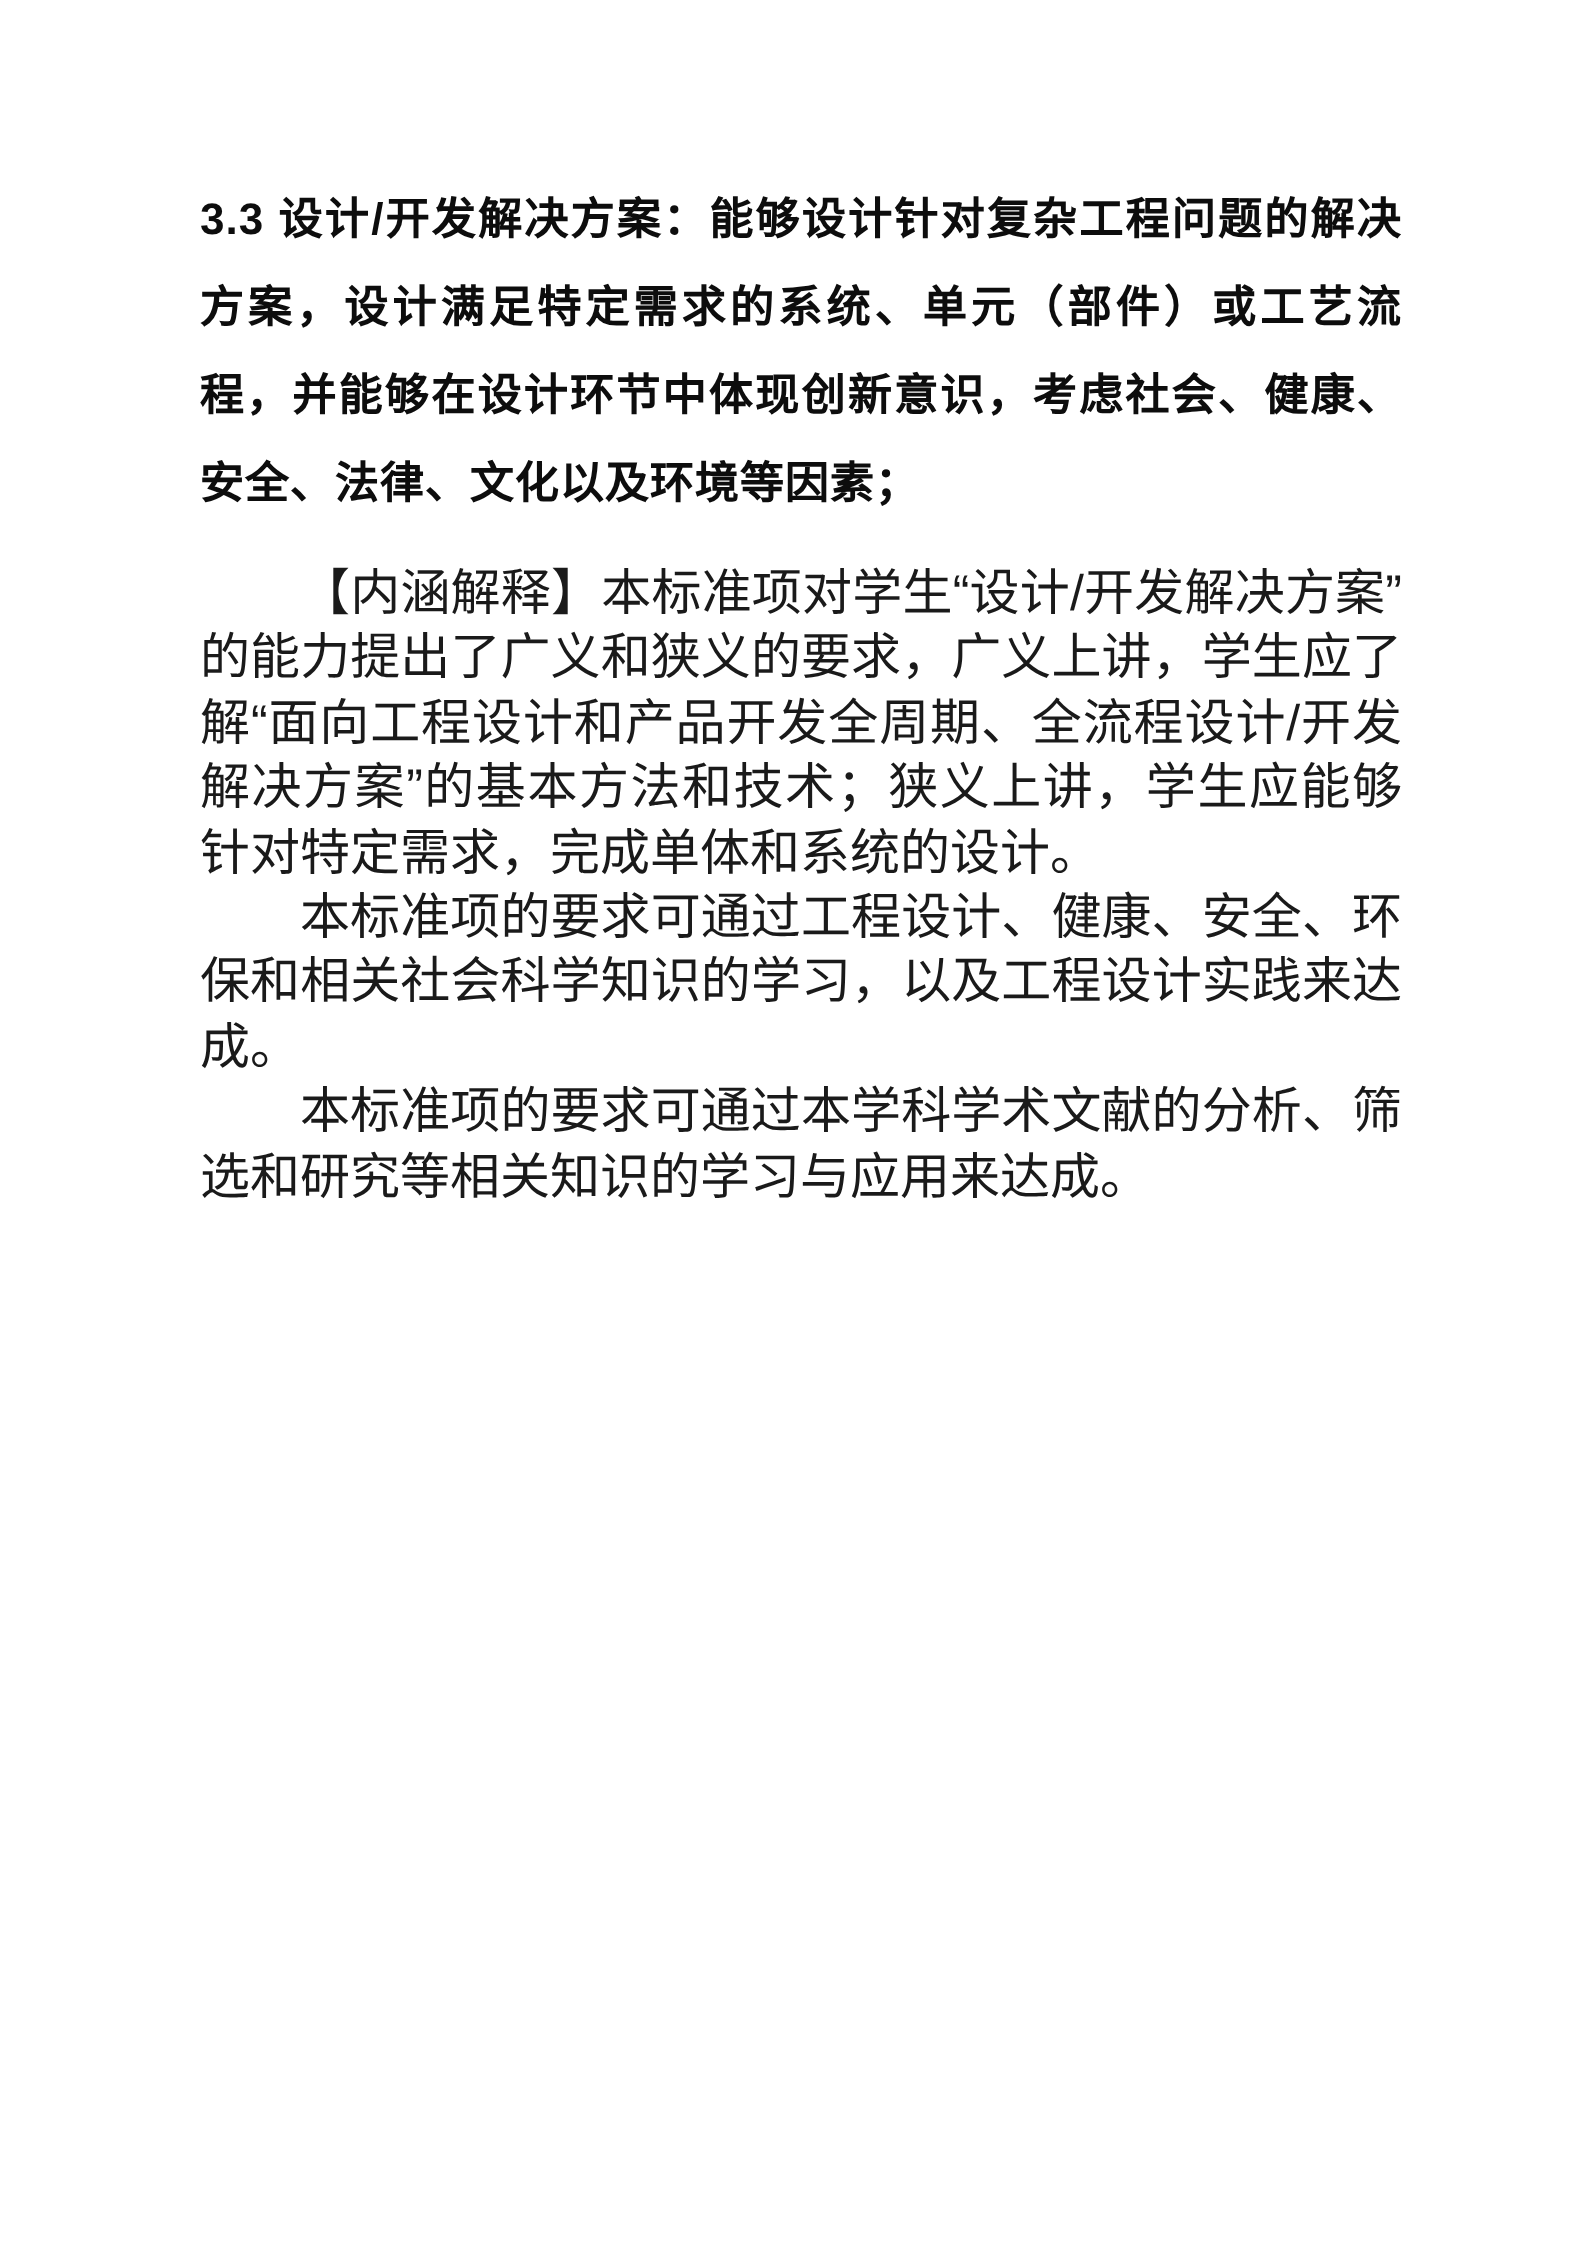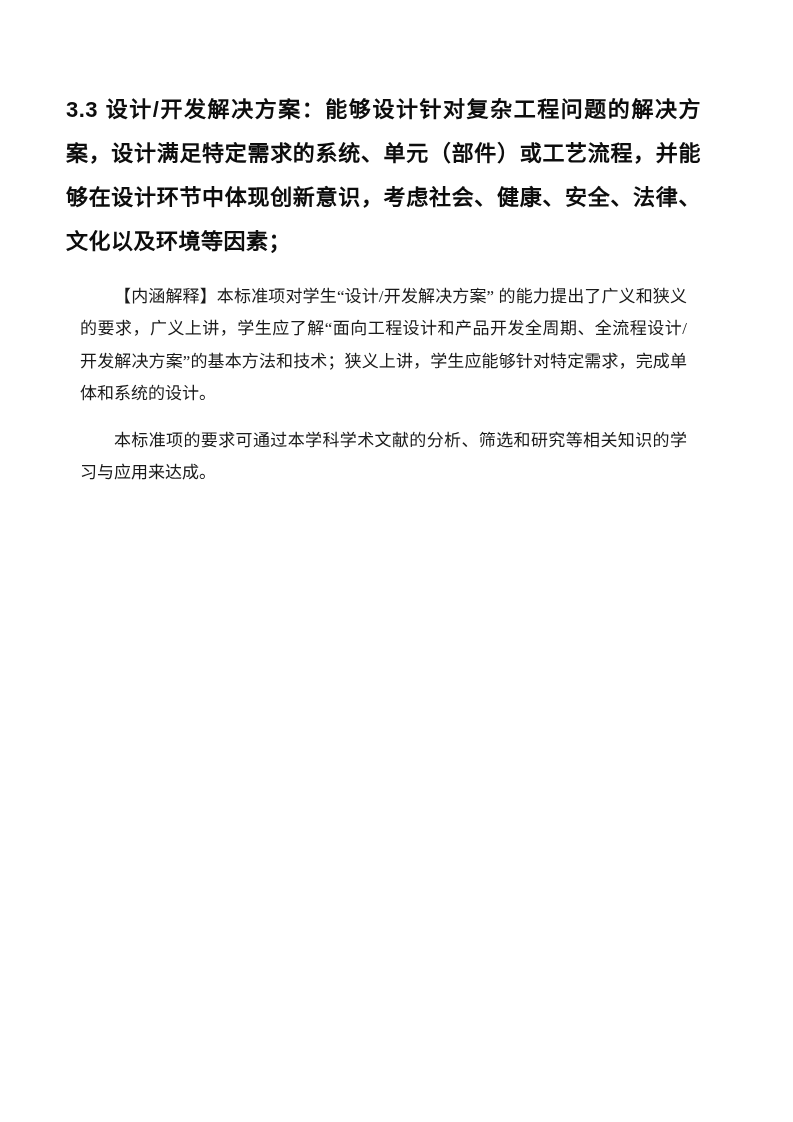--- a/index.html
+++ b/index.html
@@ -7,56 +7,57 @@
     padding: 0;
     background: #ffffff;
   }
   .page {
     position: relative;
     width: 793px;
     height: 1122px;
     margin: 0 auto;
     background: #ffffff;
     box-sizing: border-box;
-    padding: 88px 92px 0 66px;
+    padding: 88px 92px 0 100px;
     overflow: hidden;
     color: #141414;
   }
   .section-heading {
     font-family: "Liberation Sans", "DejaVu Sans", sans-serif;
     font-weight: bold;
     font-size: 22px;
     line-height: 44px;
     text-align: justify;
     text-justify: inter-ideograph;
     margin: 0 0 17px 0;
     color: #0d0d0d;
     letter-spacing: 0.5px;
   }
   .section + .section .section-heading {
     margin-top: 27px;
   }
   .body-para {
-    font-family: Liberation Serif, serif;
-    font-size: 17px;
+    font-family: Liberation Sans, sans-serif;
+    font-size: 25px;
     line-height: 32.4px;
     text-align: justify;
     text-justify: inter-ideograph;
     text-indent: 2em;
-    margin: 14px;
+    margin: 0;
     color: #1a1a1a;
   }
 </style>
 </head>
 <body>
 
 <div class="page">
 
   <div class="section">
     <h2 class="section-heading">3.3 设计/开发解决方案：能够设计针对复杂工程问题的解决方案，设计满足特定需求的系统、单元（部件）或工艺流程，并能够在设计环节中体现创新意识，考虑社会、健康、安全、法律、文化以及环境等因素；</h2>
     <p class="body-para">【内涵解释】本标准项对学生“设计/开发解决方案” 的能力提出了广义和狭义的要求，广义上讲，学生应了解“面向工程设计和产品开发全周期、全流程设计/开发解决方案”的基本方法和技术；狭义上讲，学生应能够针对特定需求，完成单体和系统的设计。</p>
+    <p class="body-para">本标准项的要求可通过工程设计、健康、安全、环保和相关社会科学知识的学习，以及工程设计实践来达成。</p>
   </div>
 
   <div class="section">
     <p class="body-para">本标准项的要求可通过本学科学术文献的分析、筛选和研究等相关知识的学习与应用来达成。</p>
   </div>
 
 </div>
 
 </body></html>

